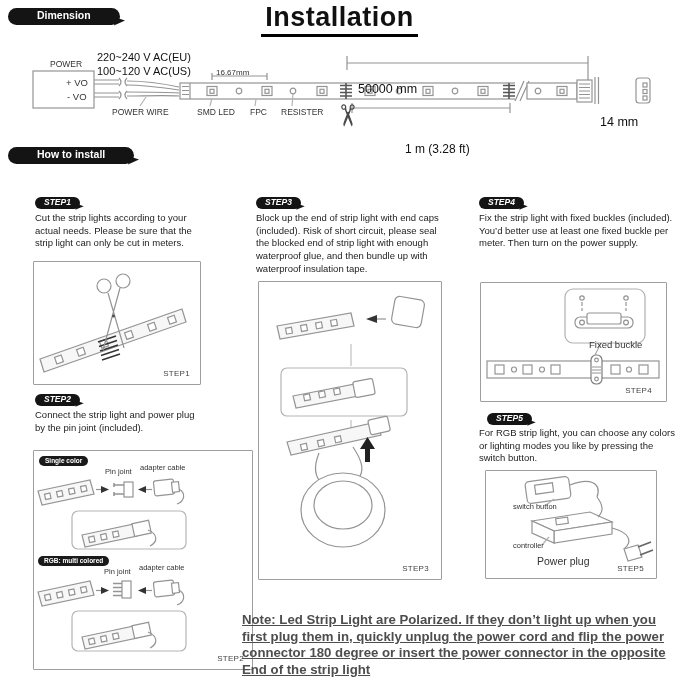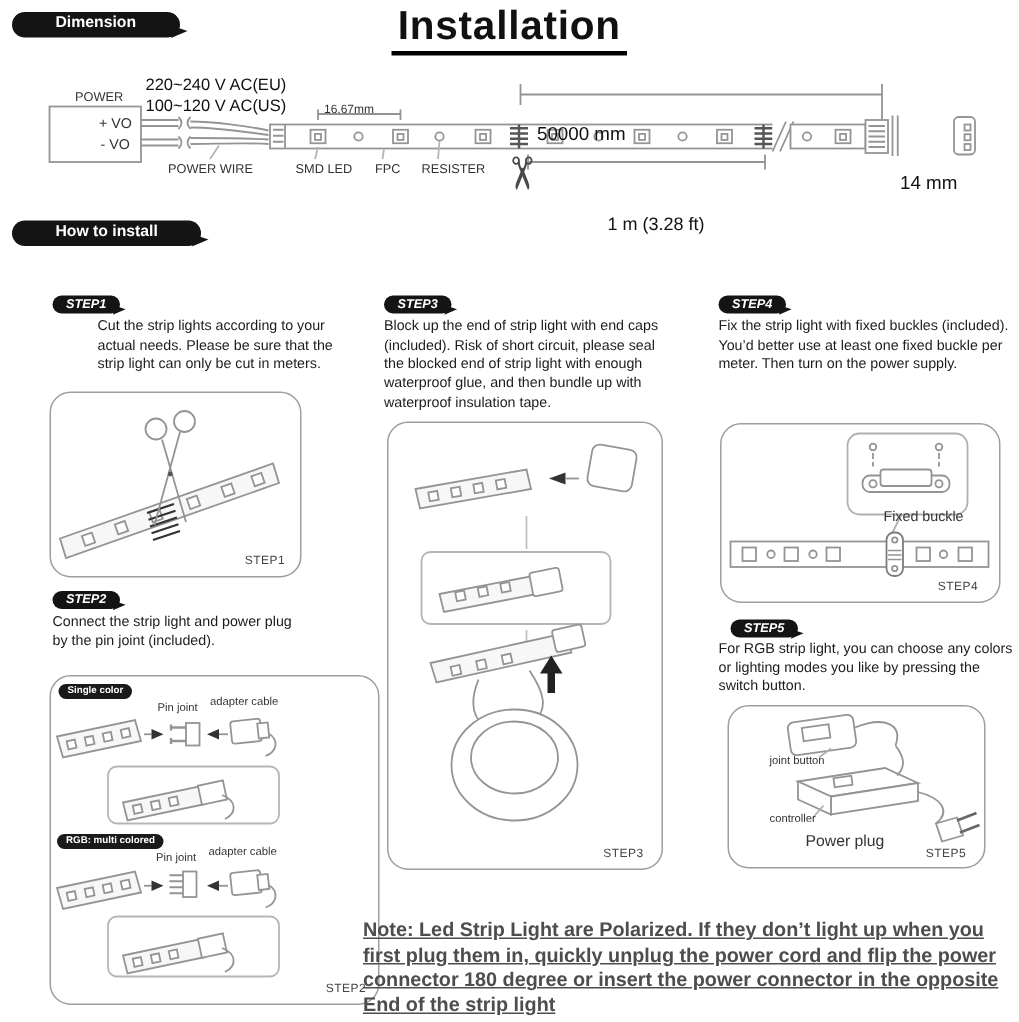--- a/index.html
+++ b/index.html
@@ -11,21 +11,21 @@
   .bubble::after{content:"";position:absolute;right:-4px;bottom:-2px;width:0;height:0;
           border-left:9px solid #141414;border-bottom:8px solid transparent;transform:rotate(18deg);}
   .step-pill{position:absolute;background:#141414;color:#fff;font-weight:bold;font-style:italic;
           border-radius:7px;padding:1px 9px 2px;font-size:8.5px;line-height:1.1;white-space:nowrap;}
   .step-pill::after{content:"";position:absolute;right:-3px;bottom:-2px;width:0;height:0;
           border-left:7px solid #141414;border-bottom:6px solid transparent;transform:rotate(18deg);}
   .mini-pill{position:absolute;background:#1a1a1a;color:#fff;font-weight:bold;
           border-radius:6px;padding:1px 6px 2px;font-size:6.5px;line-height:1.1;white-space:nowrap;}
   .title{position:absolute;left:0;right:0;top:2px;margin:auto;width:max-content;
          font-size:27px;font-weight:900;letter-spacing:.5px;border-bottom:3.5px solid #000;padding:0 4px 1px;}
-  .fig-box{position:absolute;border:1.4px solid #9e9e9e;border-radius:14px;background:#fff;}
+  .fig-box{position:absolute;border:1.4px solid #9e9e9e;border-radius:1px;background:#fff;}
   .fig-tag{position:absolute;font-size:8px;color:#444;letter-spacing:.3px;}
   .step-text{position:absolute;font-size:9.5px;line-height:1.33;color:#1c1c1c;}
   .lbl{position:absolute;font-size:8.5px;color:#333;white-space:nowrap;}
   .lbl-sm{position:absolute;font-size:7.5px;color:#333;white-space:nowrap;}
   .lbl-lg{position:absolute;font-size:12.5px;color:#111;white-space:nowrap;margin-top:32px;}
   .note{position:absolute;left:242px;top:599px;width:437px;font-size:13.2px;font-weight:bold;
         color:#4d4d4d;line-height:1.26;text-decoration:underline;}
   svg{position:absolute;left:0;top:0;overflow:visible;}
   .art{stroke:#949494;stroke-width:1.2;fill:none;}
 </style>
@@ -114,21 +114,21 @@
   <div class="lbl" style="left:250px;top:107px;">FPC</div>
   <div class="lbl" style="left:281px;top:107px;">RESISTER</div>
 
   <div class="bubble" style="left:8px;top:147px;">
     <span>How to install</span>
   </div>
 
   <div class="step-pill" style="left:35px;top:197px;">
     <span>STEP1</span>
   </div>
-  <div class="step-text" style="left:35px;top:212px;width:172px;margin-left:30px;">Cut the strip lights according to your actual needs. Please be sure that the strip light can only be cut in meters.</div>
+  <div class="step-text" style="left:35px;top:212px;width:172px;">Cut the strip lights according to your actual needs. Please be sure that the strip light can only be cut in meters.</div>
   <div class="fig-box" style="left:33px;top:261px;width:166px;height:122px;">
     <svg width="166" height="122" viewBox="0 0 166 122">
       <g class="art">
         <polygon points="6,97 148,47 152,60 10,110" fill="#f7f7f7"></polygon>
         <g fill="#fff">
           <rect x="21.5" y="94" width="7" height="7" transform="rotate(-19.4 25 97.5)"></rect>
           <rect x="43.5" y="86.3" width="7" height="7" transform="rotate(-19.4 47 89.8)"></rect>
           <rect x="66.5" y="78.2" width="7" height="7" transform="rotate(-19.4 70 81.7)"></rect>
           <rect x="91.5" y="69.4" width="7" height="7" transform="rotate(-19.4 95 72.9)"></rect>
           <rect x="114.5" y="61.3" width="7" height="7" transform="rotate(-19.4 118 64.8)"></rect>
@@ -326,21 +326,21 @@
         <rect x="70" y="47" width="12" height="6" fill="#fff" transform="rotate(-8 76 50)"></rect>
         <path d="M111 26 C117 34 118 40 112 46"></path>
         <path d="M56 74 L63 66" stroke="#b0b0b0"></path>
       </g>
       <g class="art">
         <path d="M126 57 C142 61 148 70 138 78"></path>
         <polygon points="138,78 152,74 156,86 142,90" fill="#fff"></polygon>
         <path d="M152 76 L165 71 M154 84 L167 79" stroke="#666" stroke-width="1.8"></path>
       </g>
     </svg>
-    <div class="lbl-sm" style="left:27px;top:31px;">joint button</div>
+    <div class="lbl-sm" style="left:27px;top:31px;">switch button</div>
     <div class="lbl-sm" style="left:27px;top:70px;">controller</div>
     <div class="lbl" style="left:51px;top:84px;font-size:10.5px;">Power plug</div>
     <div class="fig-tag" style="right:12px;bottom:5px;">STEP5</div>
   </div>
 
   <p class="note">Note: Led Strip Light are Polarized. If they don’t light up when you first plug them in, quickly unplug the power cord and flip the power connector 180 degree or insert the power connector in the opposite End of the strip light</p>
 
 </div>
 
 </body></html>

